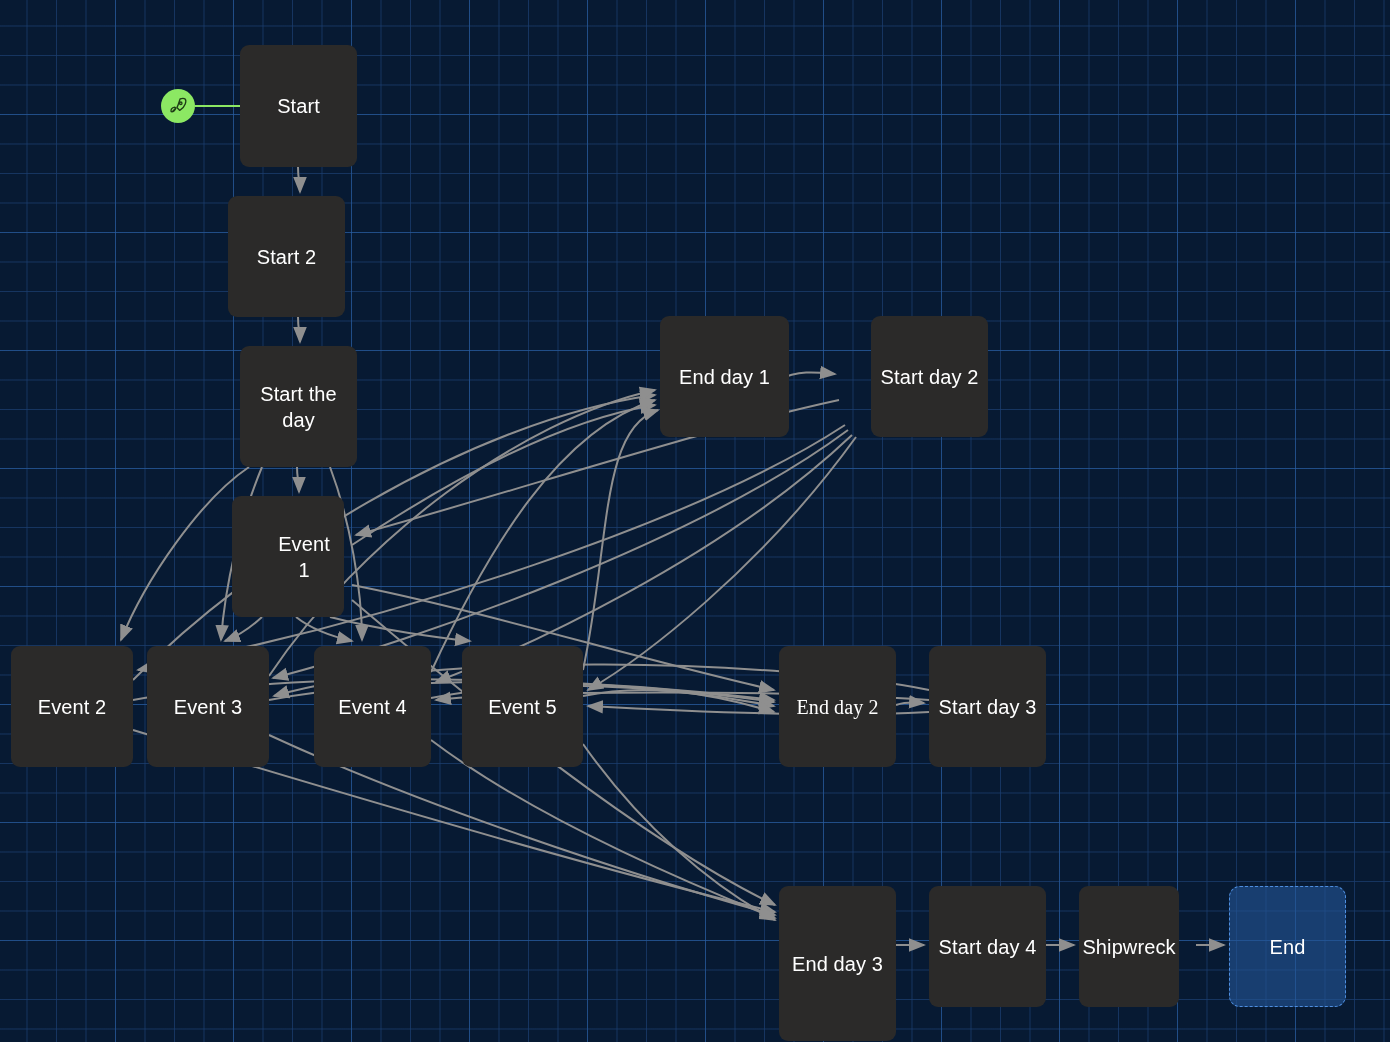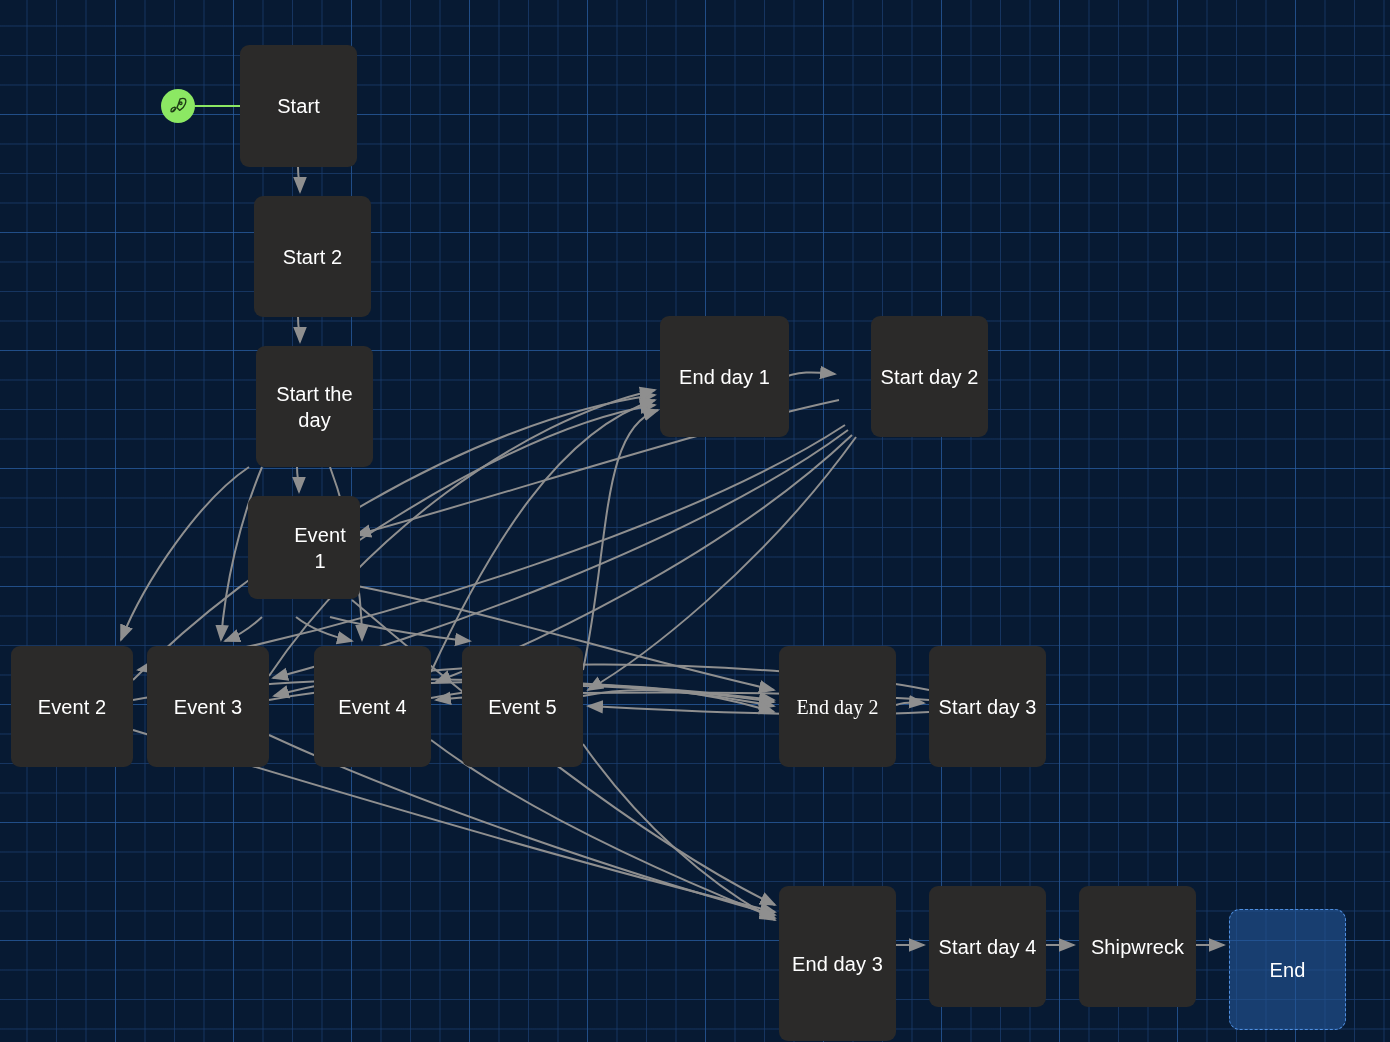--- a/index.html
+++ b/index.html
@@ -46,21 +46,20 @@
     font-size: 20px;
     line-height: 26px;
     letter-spacing: 0.1px;
     padding: 4px 8px;
     user-select: none;
   }
   .node.selected {
     background: rgba(35,86,150,0.62);
     border: 1.5px dashed #4f8fe0;
     border-radius: 11px;
-    margin-top: 23px;
   }
   .start-badge {
     position: absolute;
     width: 34px;
     height: 34px;
     border-radius: 50%;
     background: #8ce863;
     display: flex;
     align-items: center;
     justify-content: center;
@@ -134,27 +133,27 @@
         <path d="M9.4 14.6 L5.9 18.1"></path>
         <path d="M8.2 13.4c-1.9.2-3.3 1-4 2.1-.6 1-.7 2.2-.5 3.3 1.1.2 2.3.1 3.3-.5 1.1-.7 1.9-2.1 2.1-4z"></path>
       </svg>
     </span>
   </div>
 
   <div id="node-group">
       <div class="node" style="left: 240px; top: 45px; width: 117px; height: 122px;">
         <span>Start</span>
       </div>
-      <div class="node" style="left: 254px; top: 196px; width: 117px; height: 121px;">
+      <div class="node" style="left: 228px; top: 196px; width: 117px; height: 121px;">
         <span>Start 2</span>
       </div>
-      <div class="node" style="left: 240px; top: 346px; width: 117px; height: 121px; margin-left: 16px;">
+      <div class="node" style="left: 240px; top: 346px; width: 117px; height: 121px;">
         <span>Start the day</span>
       </div>
-      <div class="node" style="left: 248px; top: 496px; width: 112px; height: 103px; padding-left: 40px;">
+      <div class="node" style="left: 232px; top: 496px; width: 112px; height: 121px; padding-left: 40px;">
         <span>Event 1</span>
       </div>
       <div class="node" style="left: 11px; top: 646px; width: 122px; height: 121px;">
         <span>Event 2</span>
       </div>
       <div class="node" style="left: 147px; top: 646px; width: 122px; height: 121px;">
         <span>Event 3</span>
       </div>
       <div class="node" style="left: 314px; top: 646px; width: 117px; height: 121px;">
         <span>Event 4</span>
@@ -173,21 +172,21 @@
       </div>
       <div class="node" style="left: 929px; top: 646px; width: 117px; height: 121px;">
         <span>Start day 3</span>
       </div>
       <div class="node" style="left: 779px; top: 886px; width: 117px; height: 155px;">
         <span>End day 3</span>
       </div>
       <div class="node" style="left: 929px; top: 886px; width: 117px; height: 121px;">
         <span>Start day 4</span>
       </div>
-      <div class="node" style="left: 1079px; top: 886px; width: 117px; height: 121px;">
+      <div class="node" style="left: 1079px; top: 886px; width: 100px; height: 121px;">
         <span>Shipwreck</span>
       </div>
       <div class="node selected" style="left: 1229px; top: 886px; width: 117px; height: 121px;">
         <span>End</span>
       </div>
     </div>
 
 </div>
 
 </body></html>

